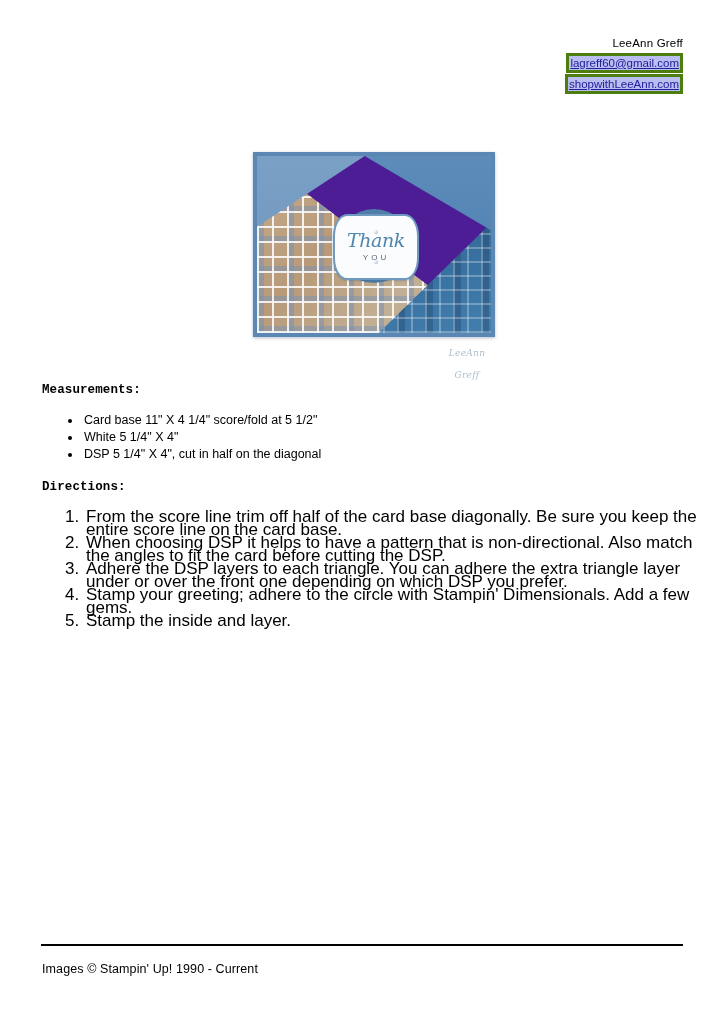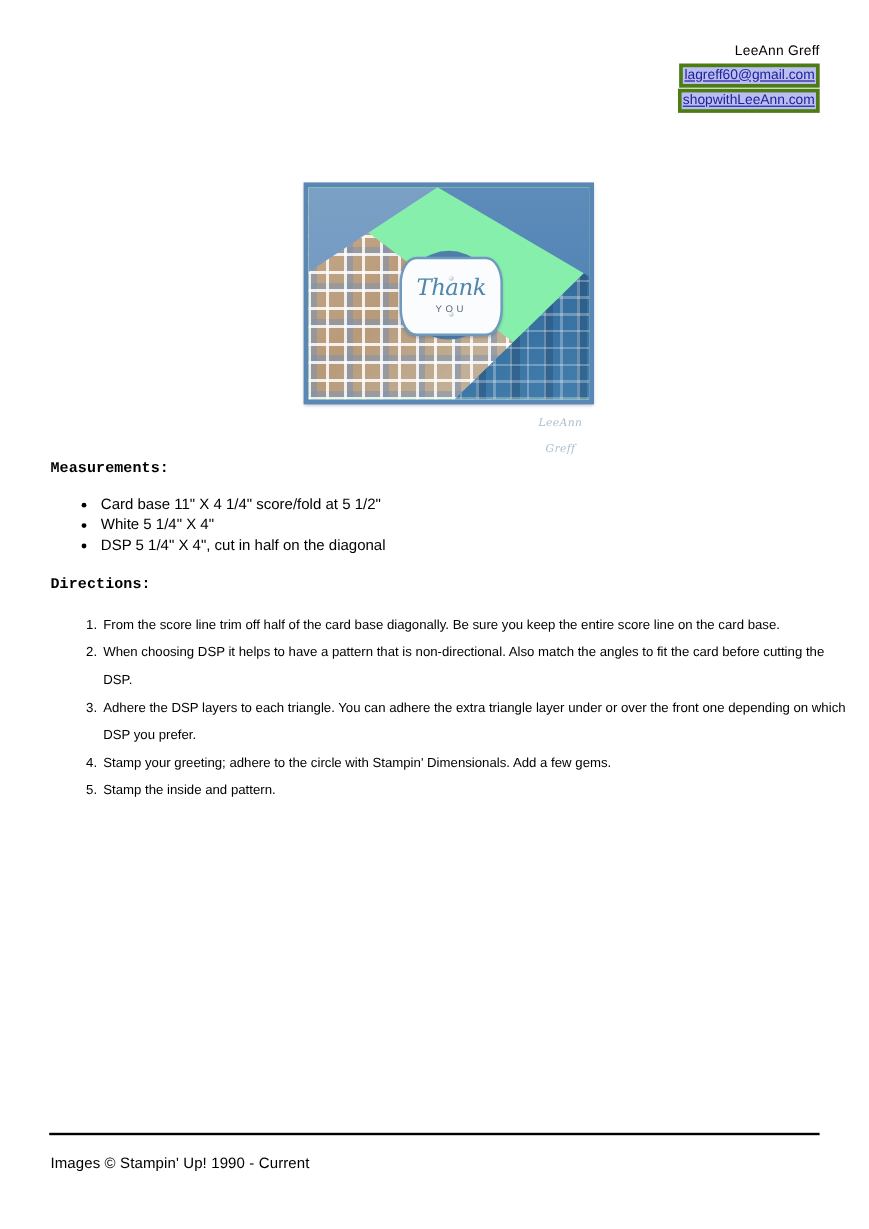--- a/index.html
+++ b/index.html
@@ -88,21 +88,21 @@
     background: #5b87b5;
     box-shadow: 0 1px 3px rgba(90,110,135,0.45);
     overflow: hidden;
   }
   .card-inner {
     position: absolute;
     left: 4px;
     top: 4px;
     right: 4px;
     bottom: 4px;
-    background: #86efac;
+    background: #4c1d95;
     overflow: hidden;
   }
   
   .tri-left {
     position: absolute;
     left: 0; top: 0;
     width: 100%; height: 100%;
     clip-path: polygon(0 0, 0 100%, 100% 100%);
     background:
       repeating-linear-gradient(90deg,
@@ -248,22 +248,22 @@
     padding-left: 2px;
   }
 
   ol.dir-list {
     position: absolute;
     left: 60px;
     top: 510px;
     width: 625px;
     margin: 0;
     padding-left: 24px;
-    font-size: 11px;
-    line-height: 23px;
+    font-size: 17px;
+    line-height: 13px;
   }
   ol.dir-list li {
     padding-left: 2px;
     margin-bottom: 0px;
   }
 
   
   .footer-rule {
     position: absolute;
     left: 41px;
@@ -326,19 +326,19 @@
     <li>DSP 5 1/4" X 4", cut in half on the diagonal</li>
   </ul>
 
   <div class="section-heading" id="directions-heading">Directions:</div>
 
   <ol class="dir-list">
     <li>From the score line trim off half of the card base diagonally. Be sure you keep the entire score line on the card base.</li>
     <li>When choosing DSP it helps to have a pattern that is non-directional. Also match the angles to fit the card before cutting the DSP.</li>
     <li>Adhere the DSP layers to each triangle. You can adhere the extra triangle layer under or over the front one depending on which DSP you prefer.</li>
     <li>Stamp your greeting; adhere to the circle with Stampin' Dimensionals. Add a few gems.</li>
-    <li>Stamp the inside and pattern.</li>
+    <li>Stamp the inside and layer.</li>
   </ol>
 
   <div class="footer-rule"></div>
   <div class="footer-text">Images © Stampin' Up! 1990 - Current</div>
 
 </div>
 
 </body></html>

